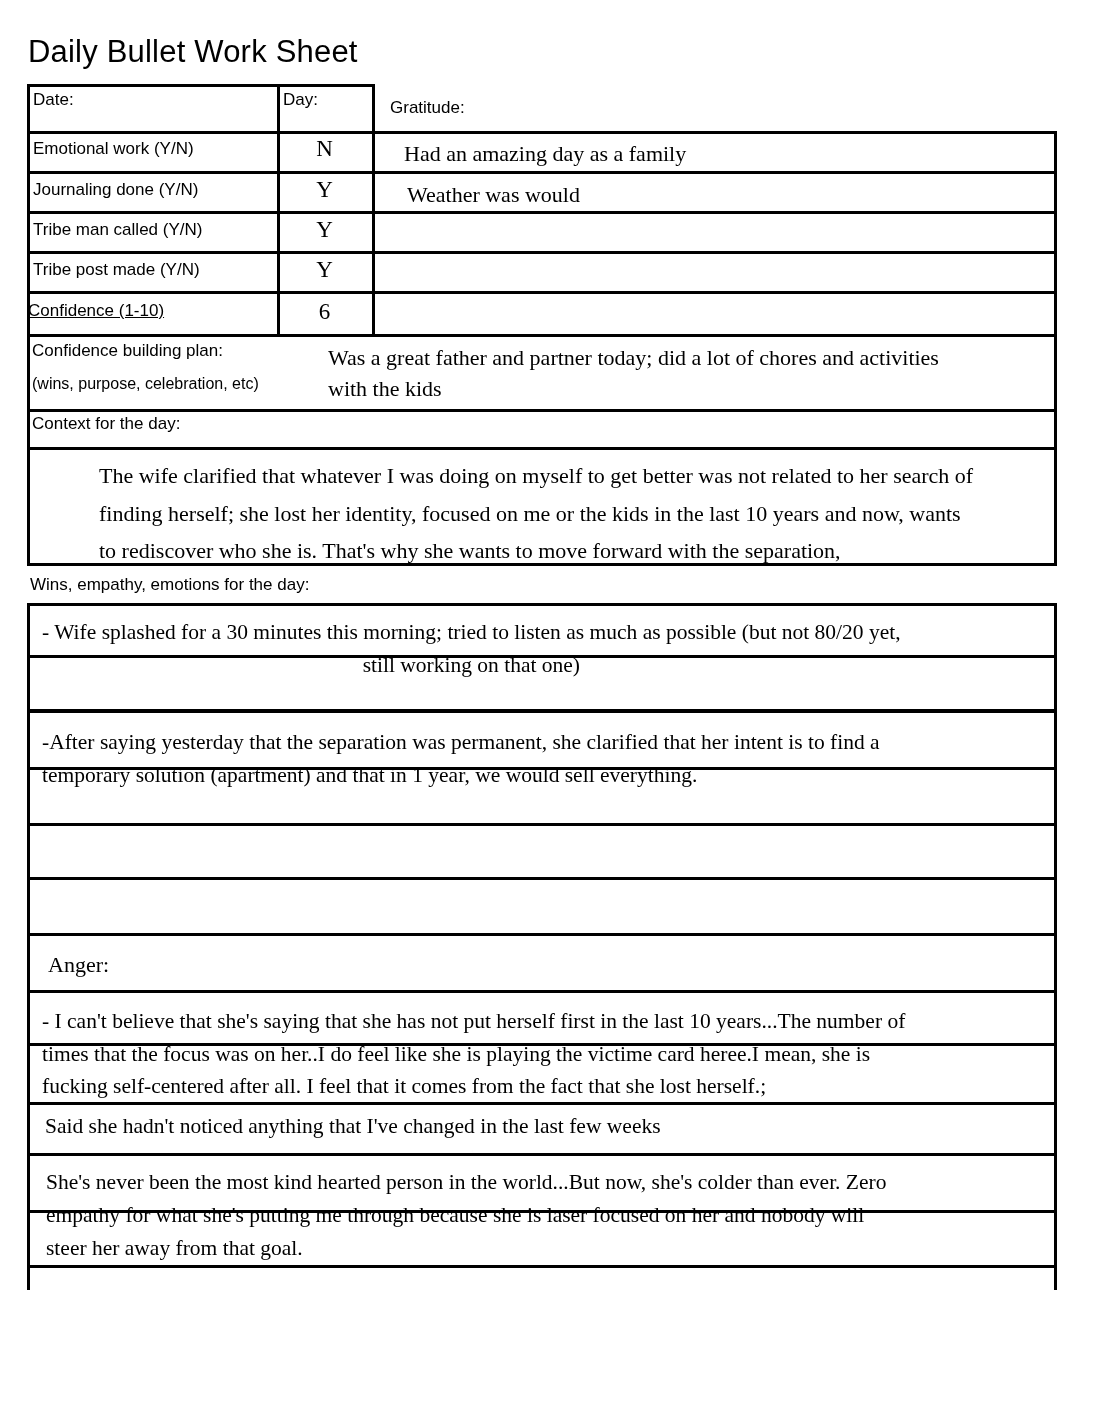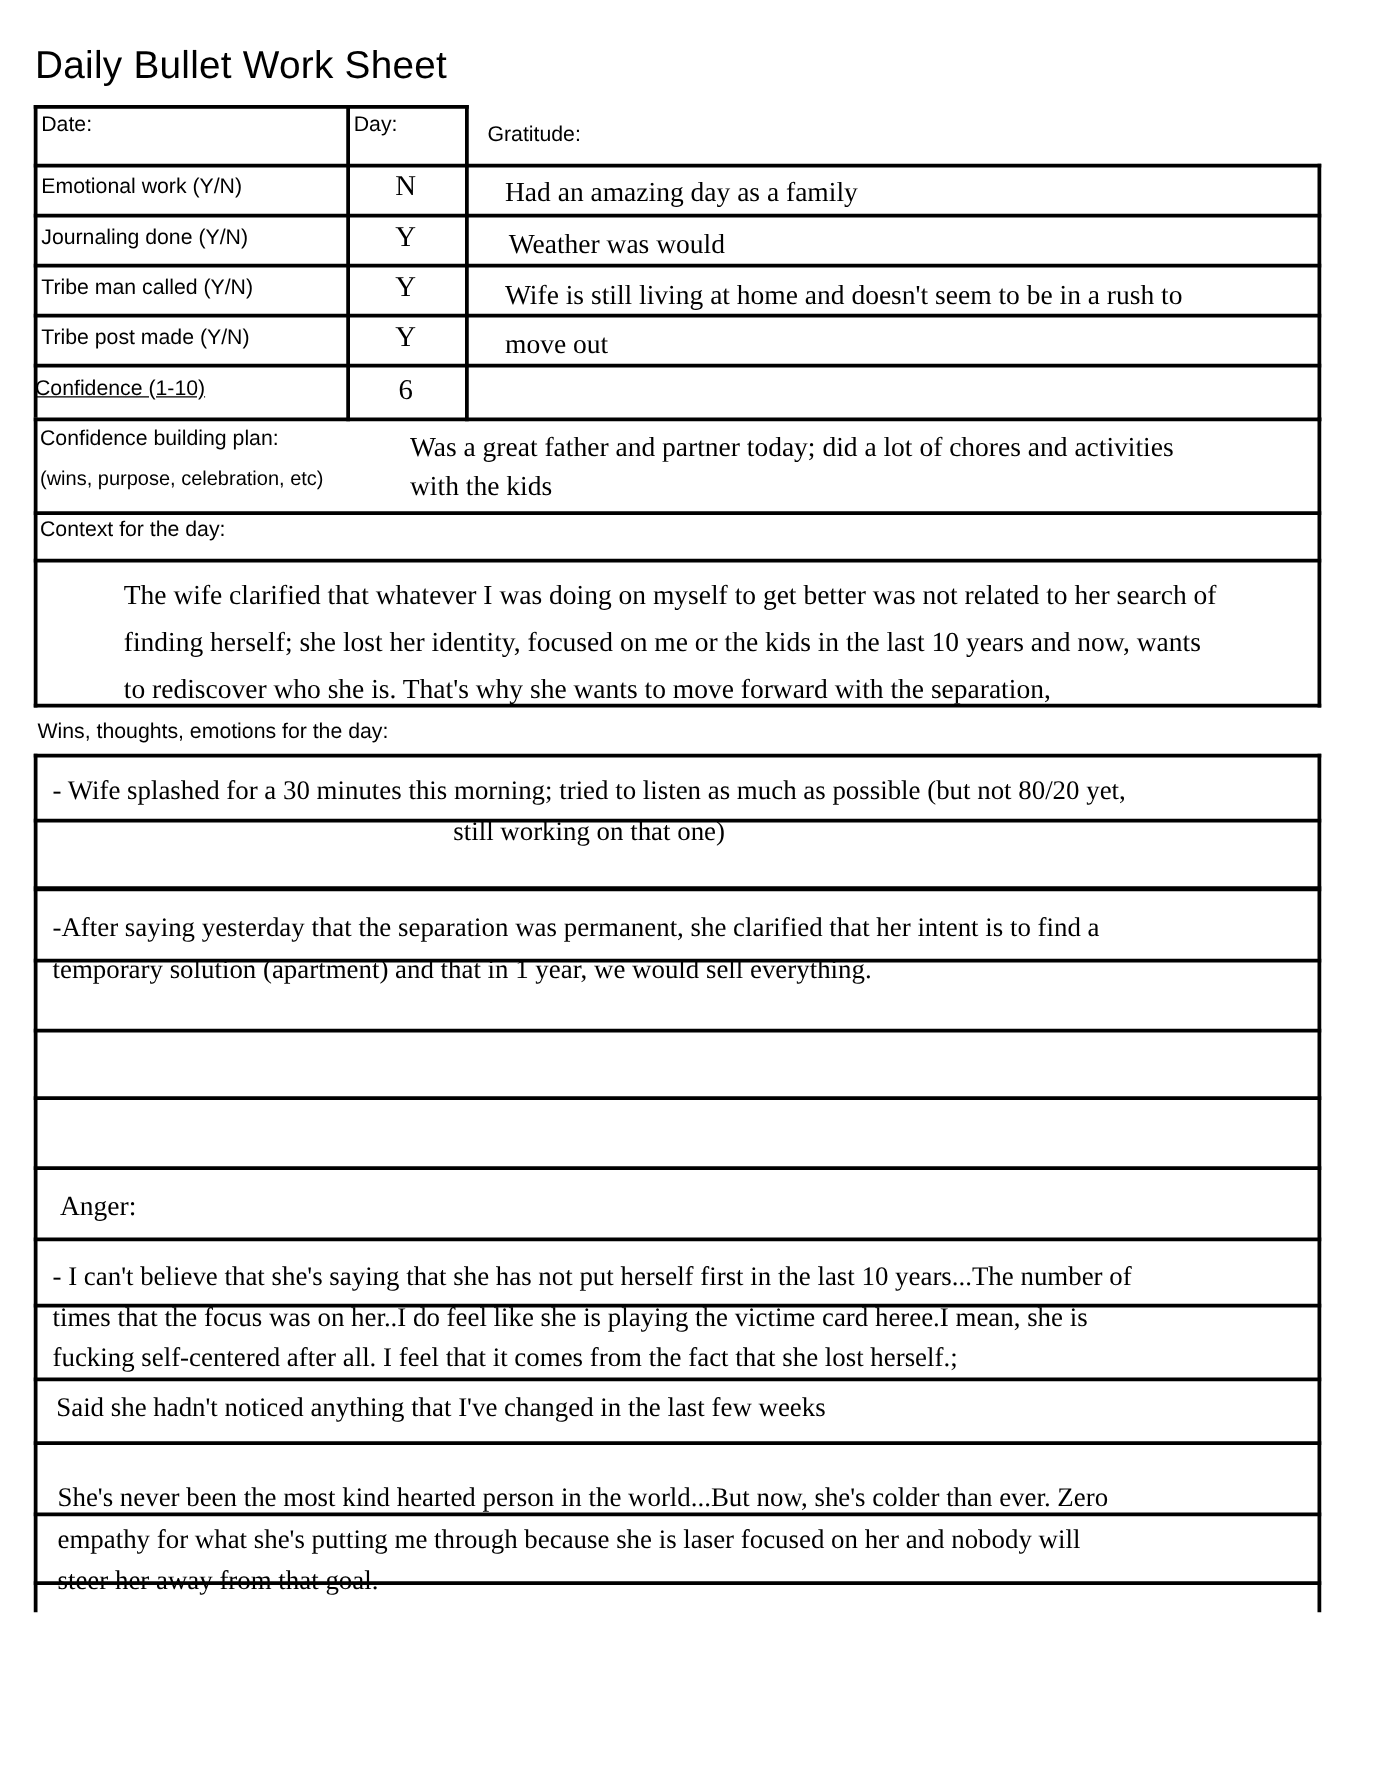--- a/index.html
+++ b/index.html
@@ -70,42 +70,40 @@
   <div class="txt sans" style="left:28px; top:301px;text-decoration:underline;">Confidence (1-10)</div>
 
   <div class="txt serif val" style="left:277px; top:136px; width:95px;">N</div>
   <div class="txt serif val" style="left:277px; top:177px; width:95px;">Y</div>
   <div class="txt serif val" style="left:277px; top:217px; width:95px;">Y</div>
   <div class="txt serif val" style="left:277px; top:257px; width:95px;">Y</div>
   <div class="txt serif val" style="left:277px; top:299px; width:95px;">6</div>
 
   <div class="txt serif" style="left:404px; top:141px;">Had an amazing day as a family</div>
   <div class="txt serif" style="left:407px; top:182px;">Weather was would</div>
-  <div class="txt serif" style="left:404px; top:216px; line-height:39px;">Wife is still living at home and doesn't seem to be in a rush to
-move out</div>
 
   <div class="txt sans" style="left:32px; top:341px;">Confidence building plan:</div>
   <div class="txt sans sub" style="left:32px; top:375px;">(wins, purpose, celebration, etc)</div>
   <div class="txt serif" style="left:328px; top:342px; line-height:31px;">Was a great father and partner today; did a lot of chores and activities
 with the kids</div>
 
   <div class="txt sans" style="left:32px; top:414px;">Context for the day:</div>
   <div class="txt serif" style="left:55px; top:457px; line-height:37.5px;margin-left:44px;">The wife clarified that whatever I was doing on myself to get better was not related to her search of
 finding herself; she lost her identity, focused on me or the kids in the last 10 years and now, wants
 to rediscover who she is. That's why she wants to move forward with the separation,</div>
 
-  <div class="txt sans" style="left:30px; top:575px;">Wins, thoughts, emotions for the day:</div>
+  <div class="txt sans" style="left:30px; top:575px;">Wins, empathy, emotions for the day:</div>
 
   <div class="txt serif" style="left:42px; top:616px; font-size:21.5px; line-height:33px;text-align:center;">- Wife splashed for a 30 minutes this morning; tried to listen as much as possible (but not 80/20 yet,
 still working on that one)</div>
   <div class="txt serif" style="left:42px; top:726px; font-size:21.5px; line-height:33px;">-After saying yesterday that the separation was permanent, she clarified that her intent is to find a
 temporary solution (apartment) and that in 1 year, we would sell everything.</div>
   <div class="txt serif" style="left:48px; top:952px;">Anger:</div>
   <div class="txt serif" style="left:42px; top:1005px; font-size:21.5px; line-height:32.5px;">- I can't believe that she's saying that she has not put herself first in the last 10 years...The number of
 times that the focus was on her..I do feel like she is playing the victime card heree.I mean, she is
 fucking self-centered after all. I feel that it comes from the fact that she lost herself.;</div>
   <div class="txt serif" style="left:45px; top:1114px; font-size:21.5px;">Said she hadn't noticed anything that I've changed in the last few weeks</div>
-  <div class="txt serif" style="left:46px; top:1166px; font-size:21.5px; line-height:33px;margin-top:16px;">She's never been the most kind hearted person in the world...But now, she's colder than ever. Zero
+  <div class="txt serif" style="left:46px; top:1166px; font-size:21.5px; line-height:33px;">She's never been the most kind hearted person in the world...But now, she's colder than ever. Zero
 empathy for what she's putting me through because she is laser focused on her and nobody will
 steer her away from that goal.</div>
 
   <div class="shade"></div>
 </div>
 
 </body></html>

